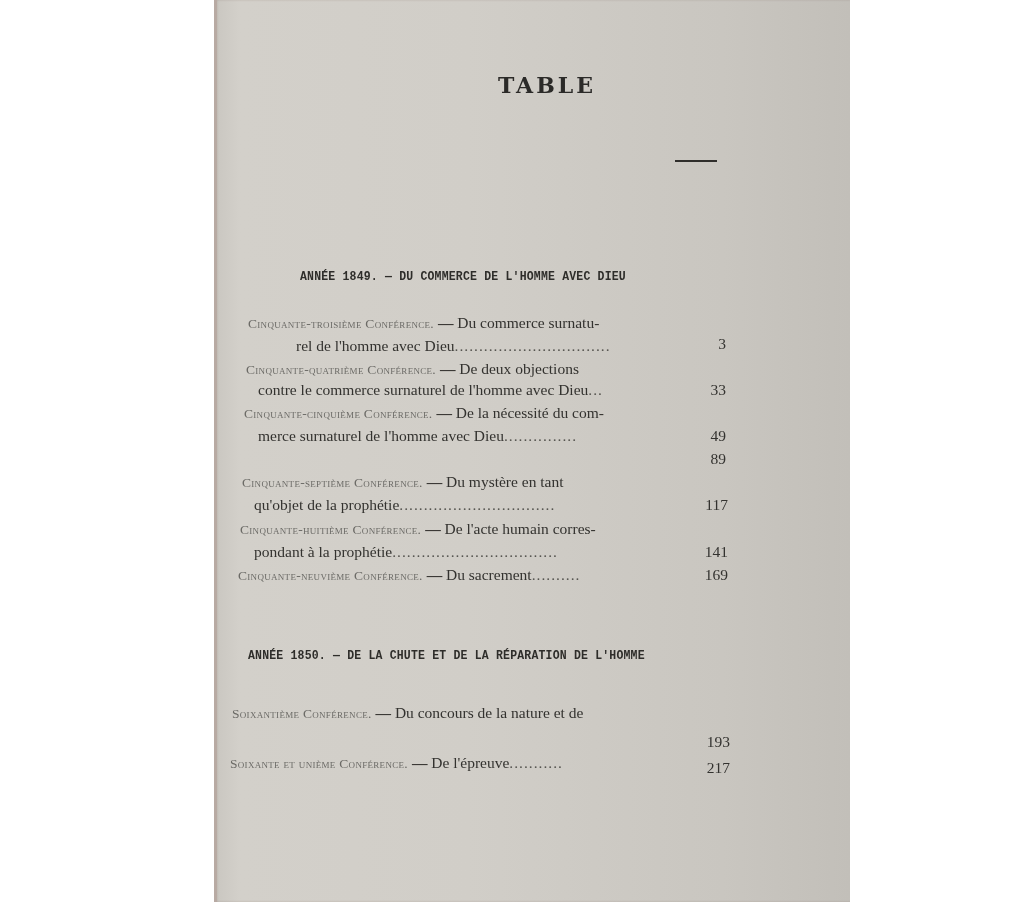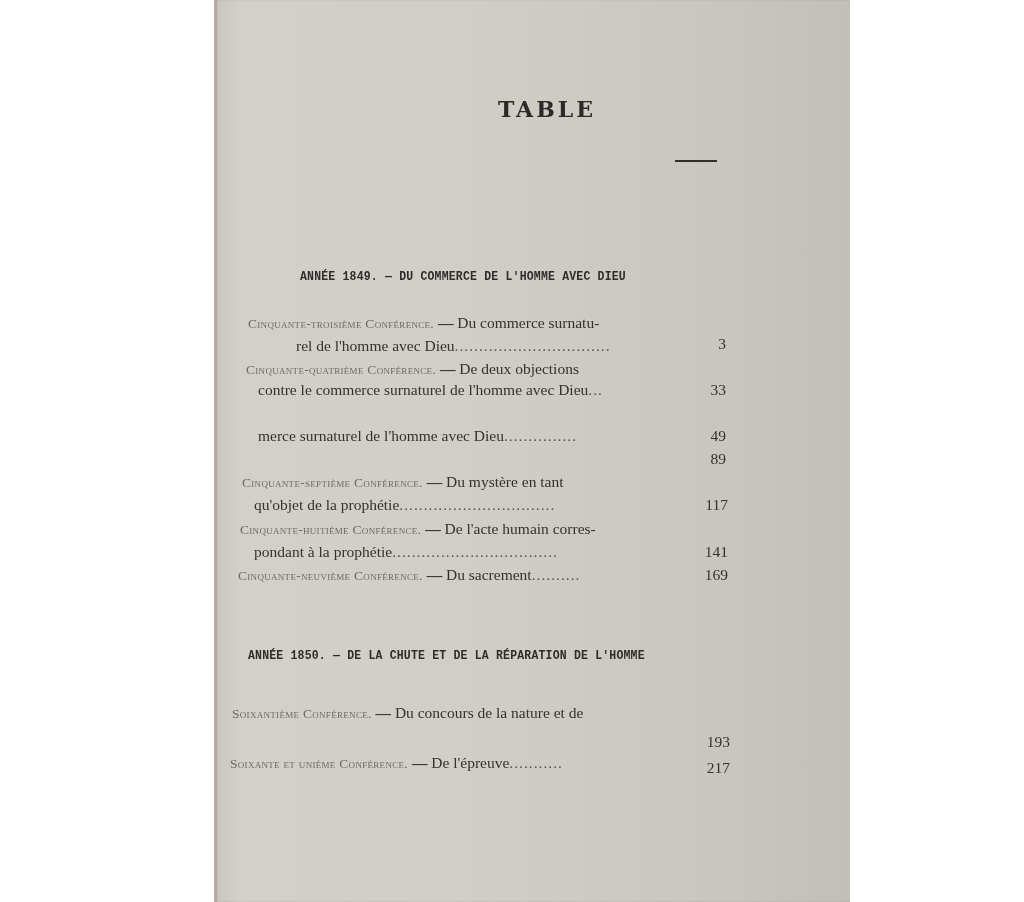--- a/index.html
+++ b/index.html
@@ -38,21 +38,20 @@
       left: 0;
       width: 100%;
       text-align: center;
       padding-left: 30px;
       box-sizing: border-box;
       font-family: "DejaVu Serif", serif;
       font-weight: bold;
       font-size: 22px;
       letter-spacing: 3px;
       color: #2b2a28;
-      margin-top: 24px;
     }
     .title-rule {
       position: absolute;
       top: 160px;
       left: 461px;
       width: 42px;
       height: 2px;
       background: #2f2e2b;
     }
     .section-heading {
@@ -114,20 +113,25 @@
     <div class="entry-line" style="left:32px; top:360px;">
       <span class="conf-name">Cinquante-quatrième Conférence.</span>
       <span class="dash">—</span>
       <span>De deux objections</span>
     </div>
     <div class="entry-line" style="left:44px; top:381px;">
       <span>contre le commerce surnaturel de l'homme avec Dieu</span><span class="leader">...</span>
     </div>
     <div class="pnum" style="left:472px; top:381px;">33</div>
 
+    <div class="entry-line" style="left:30px; top:404px;">
+      <span class="conf-name">Cinquante-cinquième Conférence.</span>
+      <span class="dash">—</span>
+      <span>De la nécessité du com-</span>
+    </div>
     <div class="entry-line" style="left:44px; top:427px;">
       <span>merce surnaturel de l'homme avec Dieu</span><span class="leader">...............</span>
     </div>
     <div class="pnum" style="left:472px; top:427px;">49</div>
 
     <div class="pnum" style="left:472px; top:450px;">89</div>
 
     <div class="entry-line" style="left:28px; top:473px;">
       <span class="conf-name">Cinquante-septième Conférence.</span>
       <span class="dash">—</span>

